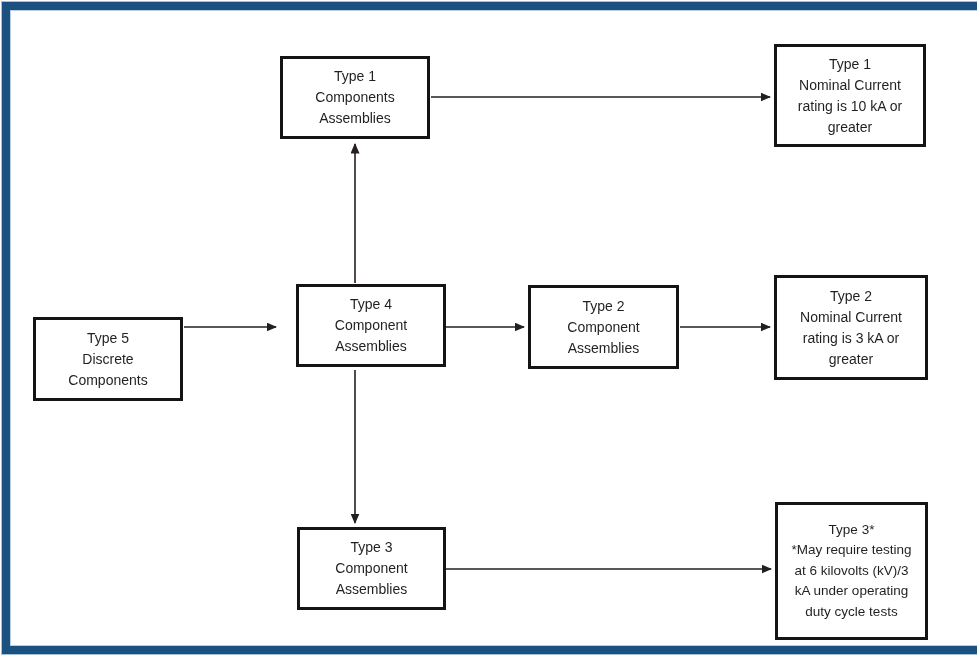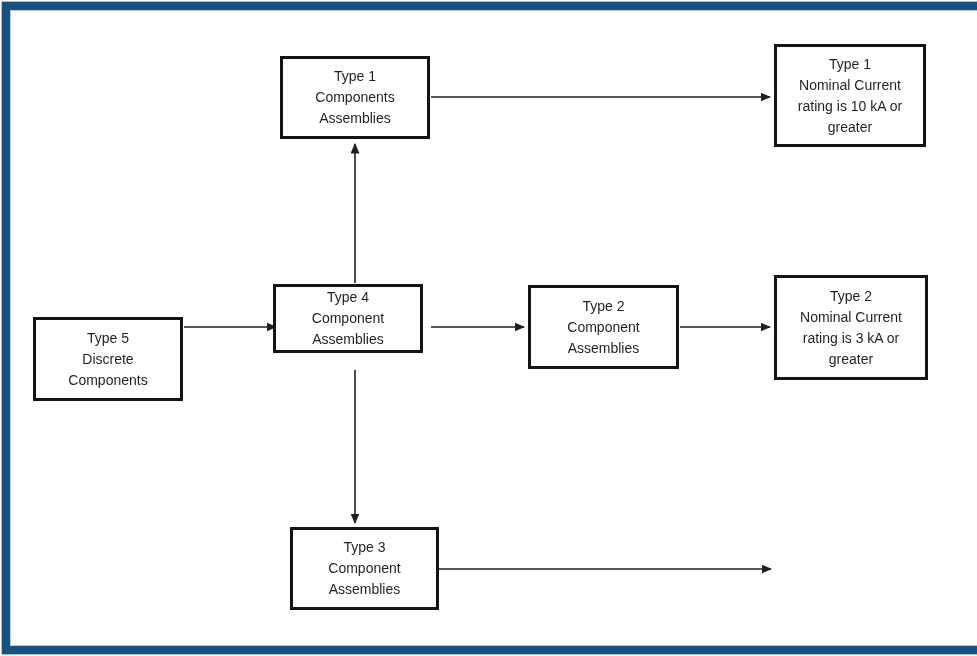--- a/index.html
+++ b/index.html
@@ -35,24 +35,24 @@
     text-align: center;
     white-space: pre-line;
     font-size: 14px;
     line-height: 21px;
     color: #231f20;
     padding: 2px;
   }
   .n-type1-assembly { left: 280px; top: 56px;  width: 150px; height: 83px; }
   .n-type1-note     { left: 774px; top: 44px;  width: 152px; height: 103px; }
   .n-type5          { left: 33px;  top: 285px; width: 150px; height: 84px; margin-top: 32px; }
-  .n-type4          { left: 273px; top: 284px; width: 150px; height: 69px; }
+  .n-type4          { left: 296px; top: 284px; width: 150px; height: 83px; }
   .n-type2-assembly { left: 528px; top: 285px; width: 151px; height: 84px; }
   .n-type2-note     { left: 774px; top: 275px; width: 154px; height: 105px; }
-  .n-type3-assembly { left: 290px; top: 527px; width: 149px; height: 83px; }
+  .n-type3-assembly { left: 297px; top: 527px; width: 149px; height: 83px; }
   .n-type3-note     { left: 775px; top: 502px; width: 153px; height: 138px; font-size: 13.5px; line-height: 20.5px; }
 </style>
 </head>
 <body>
 
 <div class="page">
 
   <svg class="connectors" viewBox="0 0 977 656" xmlns="http://www.w3.org/2000/svg" aria-hidden="true">
     <defs>
       <marker id="arrow" markerWidth="11" markerHeight="9" refX="9.5" refY="4.5" orient="auto" markerUnits="userSpaceOnUse">
@@ -91,15 +91,20 @@
 
   <div class="node n-type2-note">Type 2
 Nominal Current
 rating is 3 kA or
 greater</div>
 
   <div class="node n-type3-assembly">Type 3
 Component
 Assemblies</div>
 
+  <div class="node n-type3-note">Type 3*
+*May require testing
+at 6 kilovolts (kV)/3
+kA under operating
+duty cycle tests</div>
 
   <div class="frame"></div>
 </div>
 
 </body></html>

